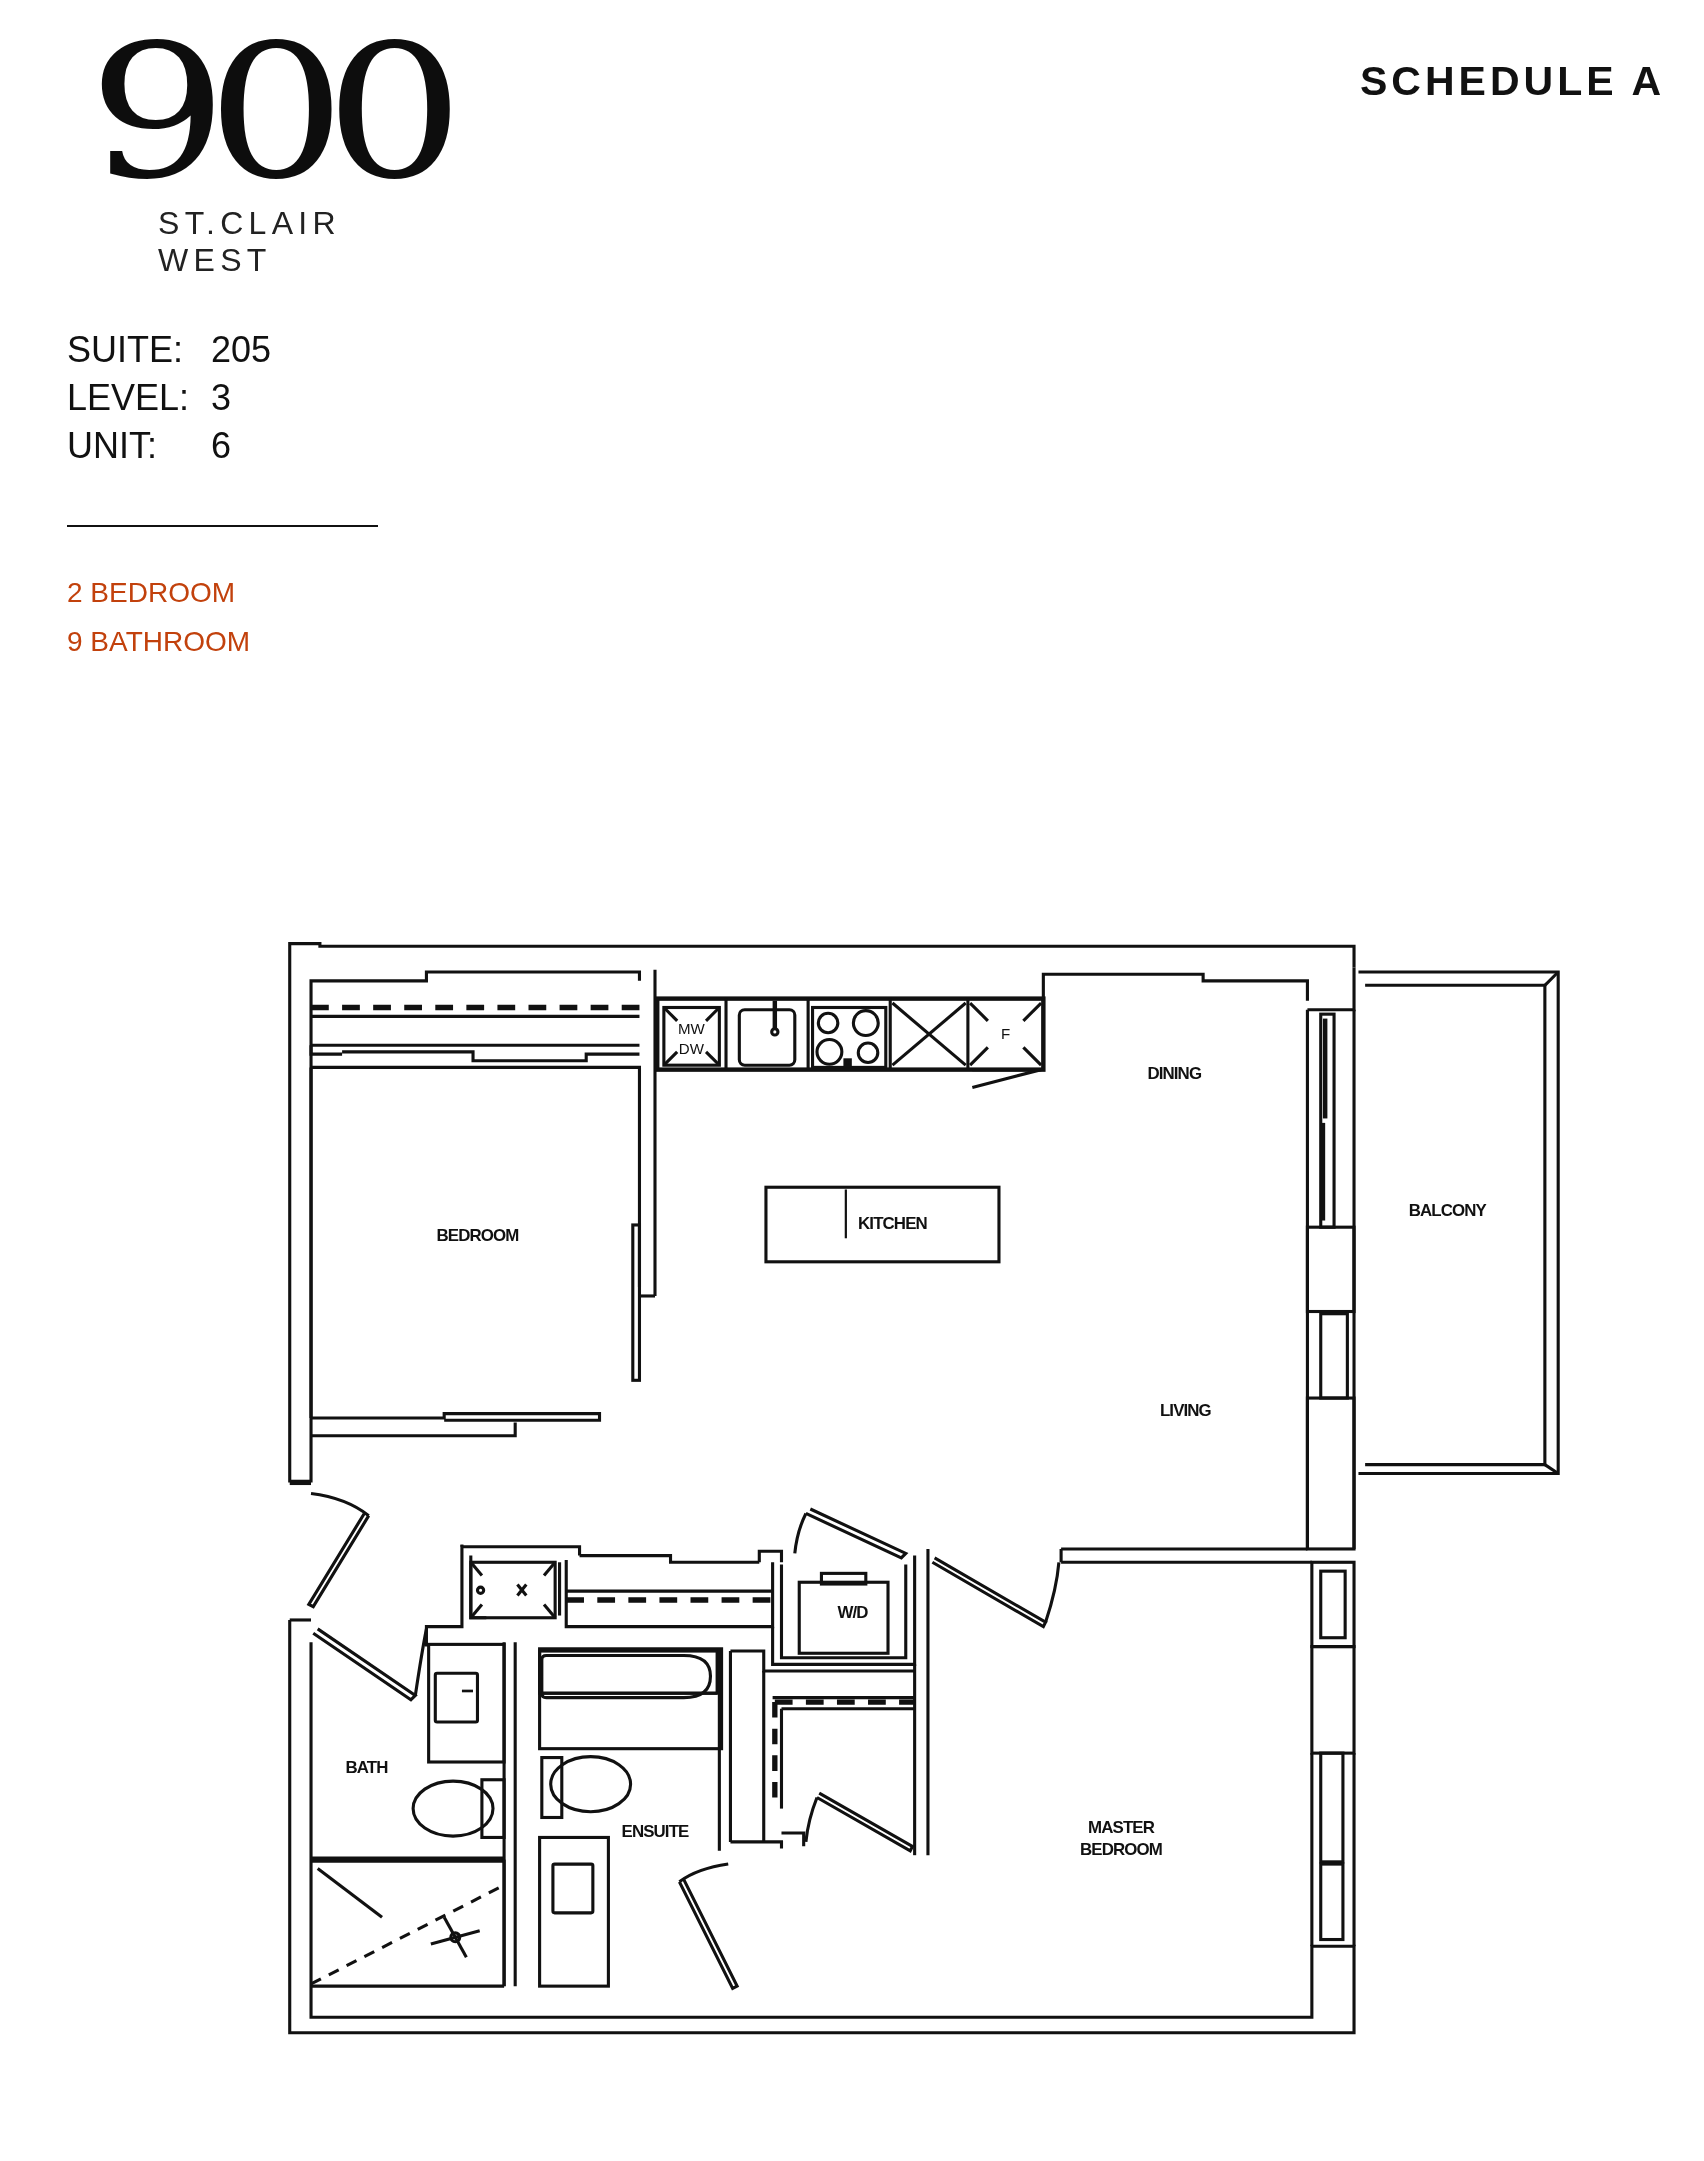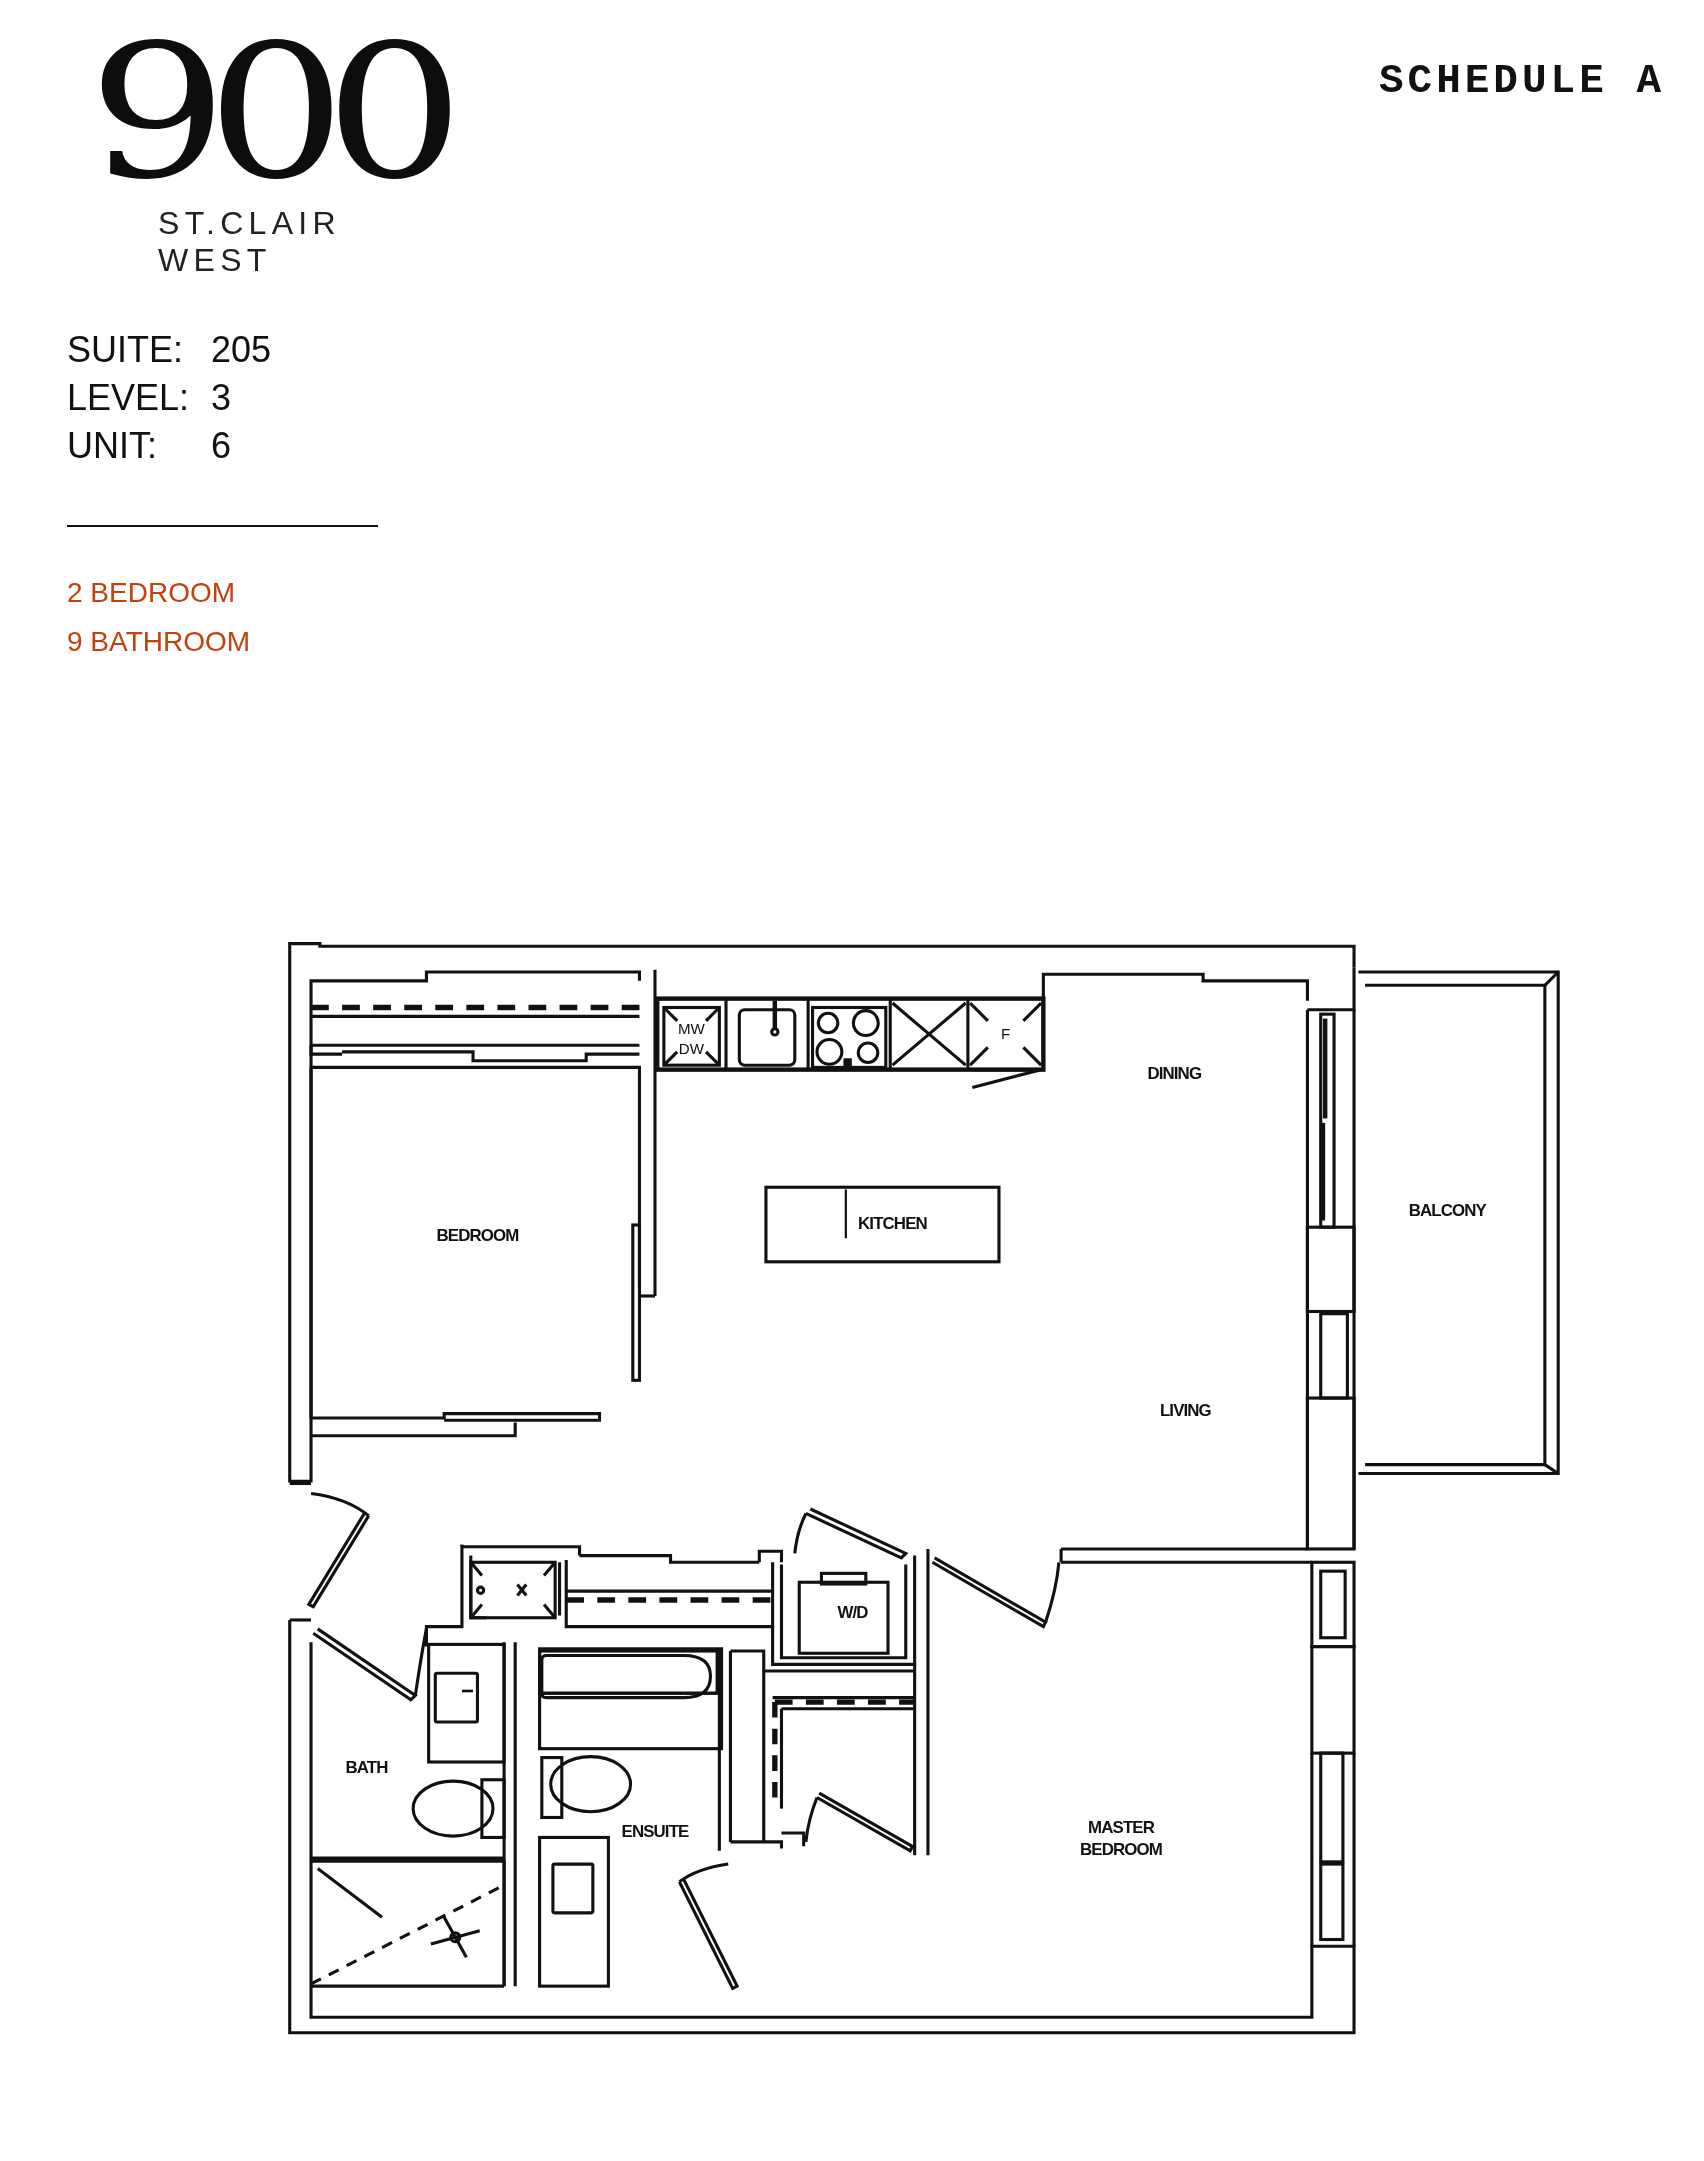--- a/index.html
+++ b/index.html
@@ -1,20 +1,20 @@
 <!DOCTYPE html>
 <html style="font-size:7px"><head>
   <meta charset="utf-8">
   <style>
     html, body { margin: 0; padding: 0; background: #ffffff; }
     body { width: 1705px; height: 2161px; position: relative; overflow: hidden; font-family: "Liberation Sans", sans-serif; color: #111; }
     .logo { position: absolute; left: 52px; top: 36px; width: 368px; margin-left: 36px; }
     .logo-num { font-family: "DejaVu Serif", "Liberation Serif", serif; font-size: 186px; line-height: 151px; letter-spacing: -18px; font-weight: normal; color: #0d0d0d; transform: scaleX(1.18); transform-origin: left center; display: block; height: 160px; }
     .logo-sub { font-family: "Liberation Sans", sans-serif; font-size: 32px; letter-spacing: 5.3px; margin-left: 70px; margin-top: 9px; color: #222; display: block; }
-    .schedule { position: absolute; right: 40px; top: 58px; font-family: Liberation Mono, monospace; font-size: 41px; letter-spacing: 4px; font-weight: bold; color: #111; }
+    .schedule { position: absolute; right: 40px; top: 58px; font-family: Liberation Sans, sans-serif; font-size: 41px; letter-spacing: 4px; font-weight: bold; color: #111; }
     .specs { position: absolute; left: 67px; top: 326px; font-size: 36px; line-height: 48px; color: #111; }
     .spec-row { display: flex; }
     .spec-key { width: 144px; }
     .spec-val { }
     .rule { position: absolute; left: 67px; top: 525px; width: 311px; height: 2.2px; background: #111; }
     .counts { position: absolute; left: 67px; top: 568px; font-size: 28px; line-height: 49px; color: #c2410c; }
     .plan { position: absolute; left: 0; top: 0; width: 1705px; height: 2161px; }
     .room-label { font-family: "Liberation Sans", sans-serif; font-weight: bold; font-size: 38px; letter-spacing: -2px; fill: #111; }
     .appl-label { font-family: "Liberation Sans", sans-serif; font-size: 34px; fill: #111; }
   </style>

